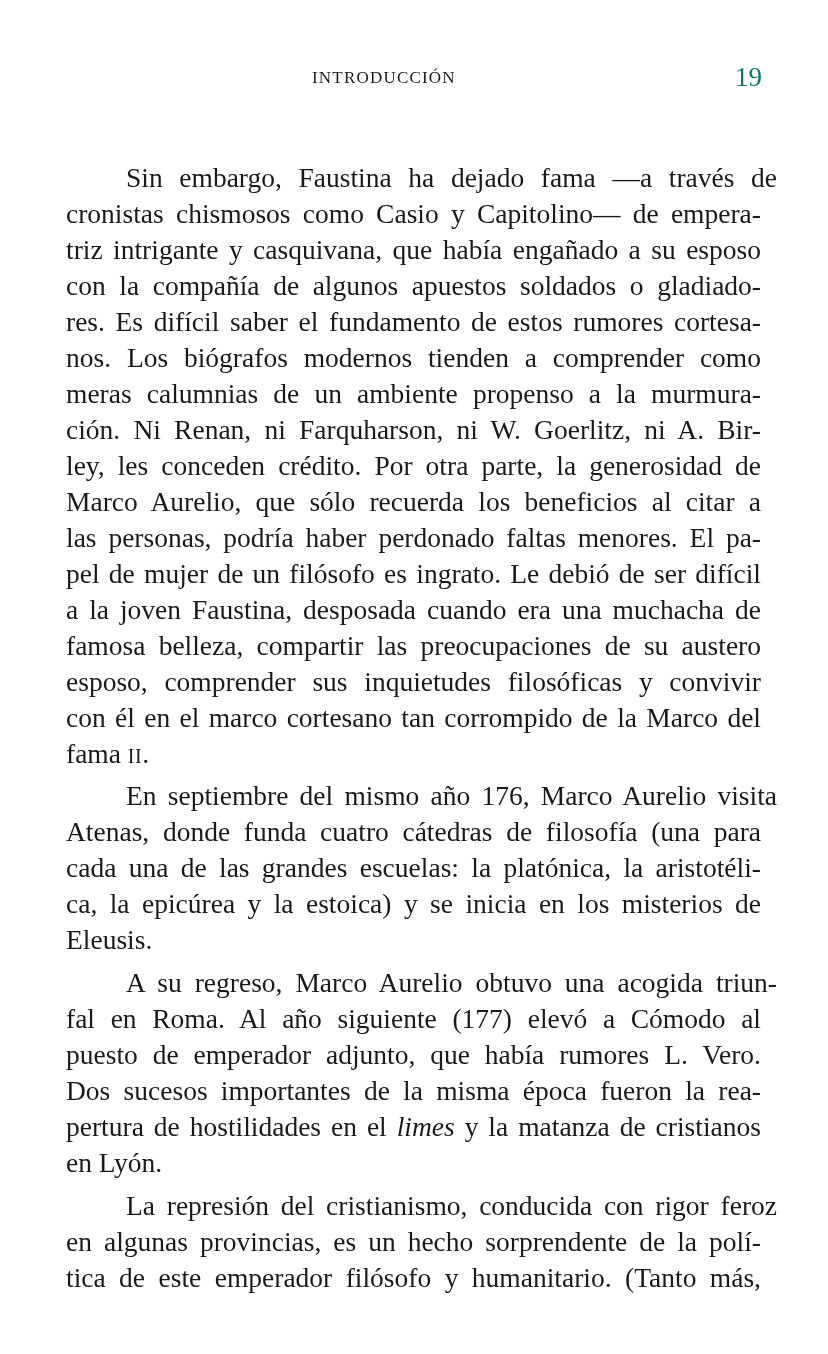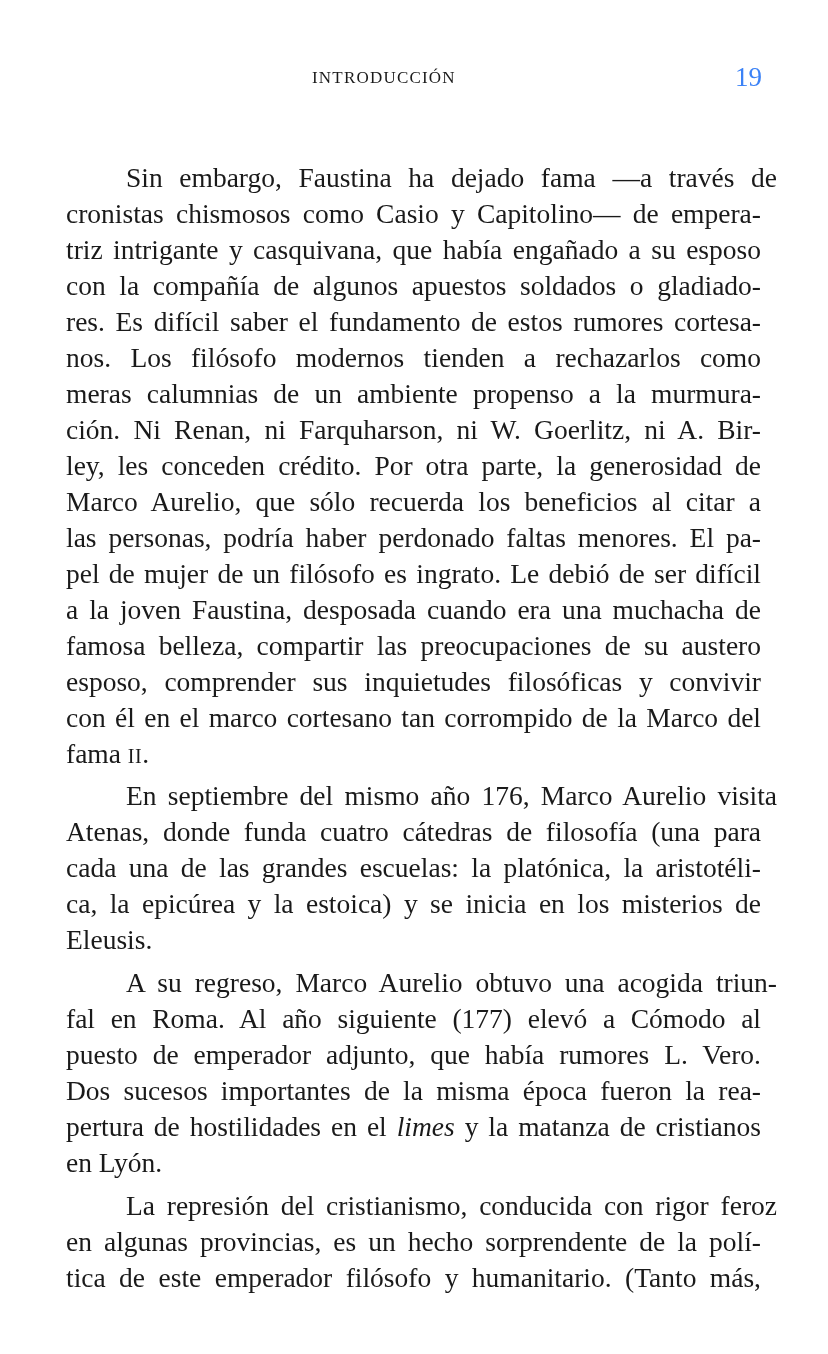--- a/index.html
+++ b/index.html
@@ -34,21 +34,21 @@
       top: 6px;
       font-size: 17px;
       letter-spacing: 1.2px;
       color: #1a1a1a;
     }
     .folio {
       position: absolute;
       left: 735px;
       top: 0px;
       font-size: 27px;
-      color: #3b82f6;
+      color: #0f766e;
     }
     .body-text {
       position: absolute;
       left: 66px;
       top: 0;
       width: 695px;
     }
     .line {
       position: absolute;
       left: 0;
@@ -87,21 +87,21 @@
   </div>
 
   <div class="body-text">
 
     <div>
       <div class="line indent" style="top:160px">Sin embargo, Faustina ha dejado fama —a través de</div>
       <div class="line" style="top:196px">cronistas chismosos como Casio y Capitolino— de empera-</div>
       <div class="line" style="top:232px">triz intrigante y casquivana, que había engañado a su esposo</div>
       <div class="line" style="top:268px">con la compañía de algunos apuestos soldados o gladiado-</div>
       <div class="line" style="top:304px">res. Es difícil saber el fundamento de estos rumores cortesa-</div>
-      <div class="line" style="top:340px">nos. Los filósofo modernos tienden a rechazarlos como</div>
+      <div class="line" style="top:340px">nos. Los biógrafos modernos tienden a comprender como</div>
       <div class="line" style="top:376px">meras calumnias de un ambiente propenso a la murmura-</div>
       <div class="line" style="top:412px">ción. Ni Renan, ni Farquharson, ni W. Goerlitz, ni A. Bir-</div>
       <div class="line" style="top:448px">ley, les conceden crédito. Por otra parte, la generosidad de</div>
       <div class="line" style="top:484px">Marco Aurelio, que sólo recuerda los beneficios al citar a</div>
       <div class="line" style="top:520px">las personas, podría haber perdonado faltas menores. El pa-</div>
       <div class="line" style="top:556px">pel de mujer de un filósofo es ingrato. Le debió de ser difícil</div>
       <div class="line" style="top:592px">a la joven Faustina, desposada cuando era una muchacha de</div>
       <div class="line" style="top:628px">famosa belleza, compartir las preocupaciones de su austero</div>
       <div class="line" style="top:664px">esposo, comprender sus inquietudes filosóficas y convivir</div>
       <div class="line" style="top:700px">con él en el marco cortesano tan corrompido de la Marco del</div>

